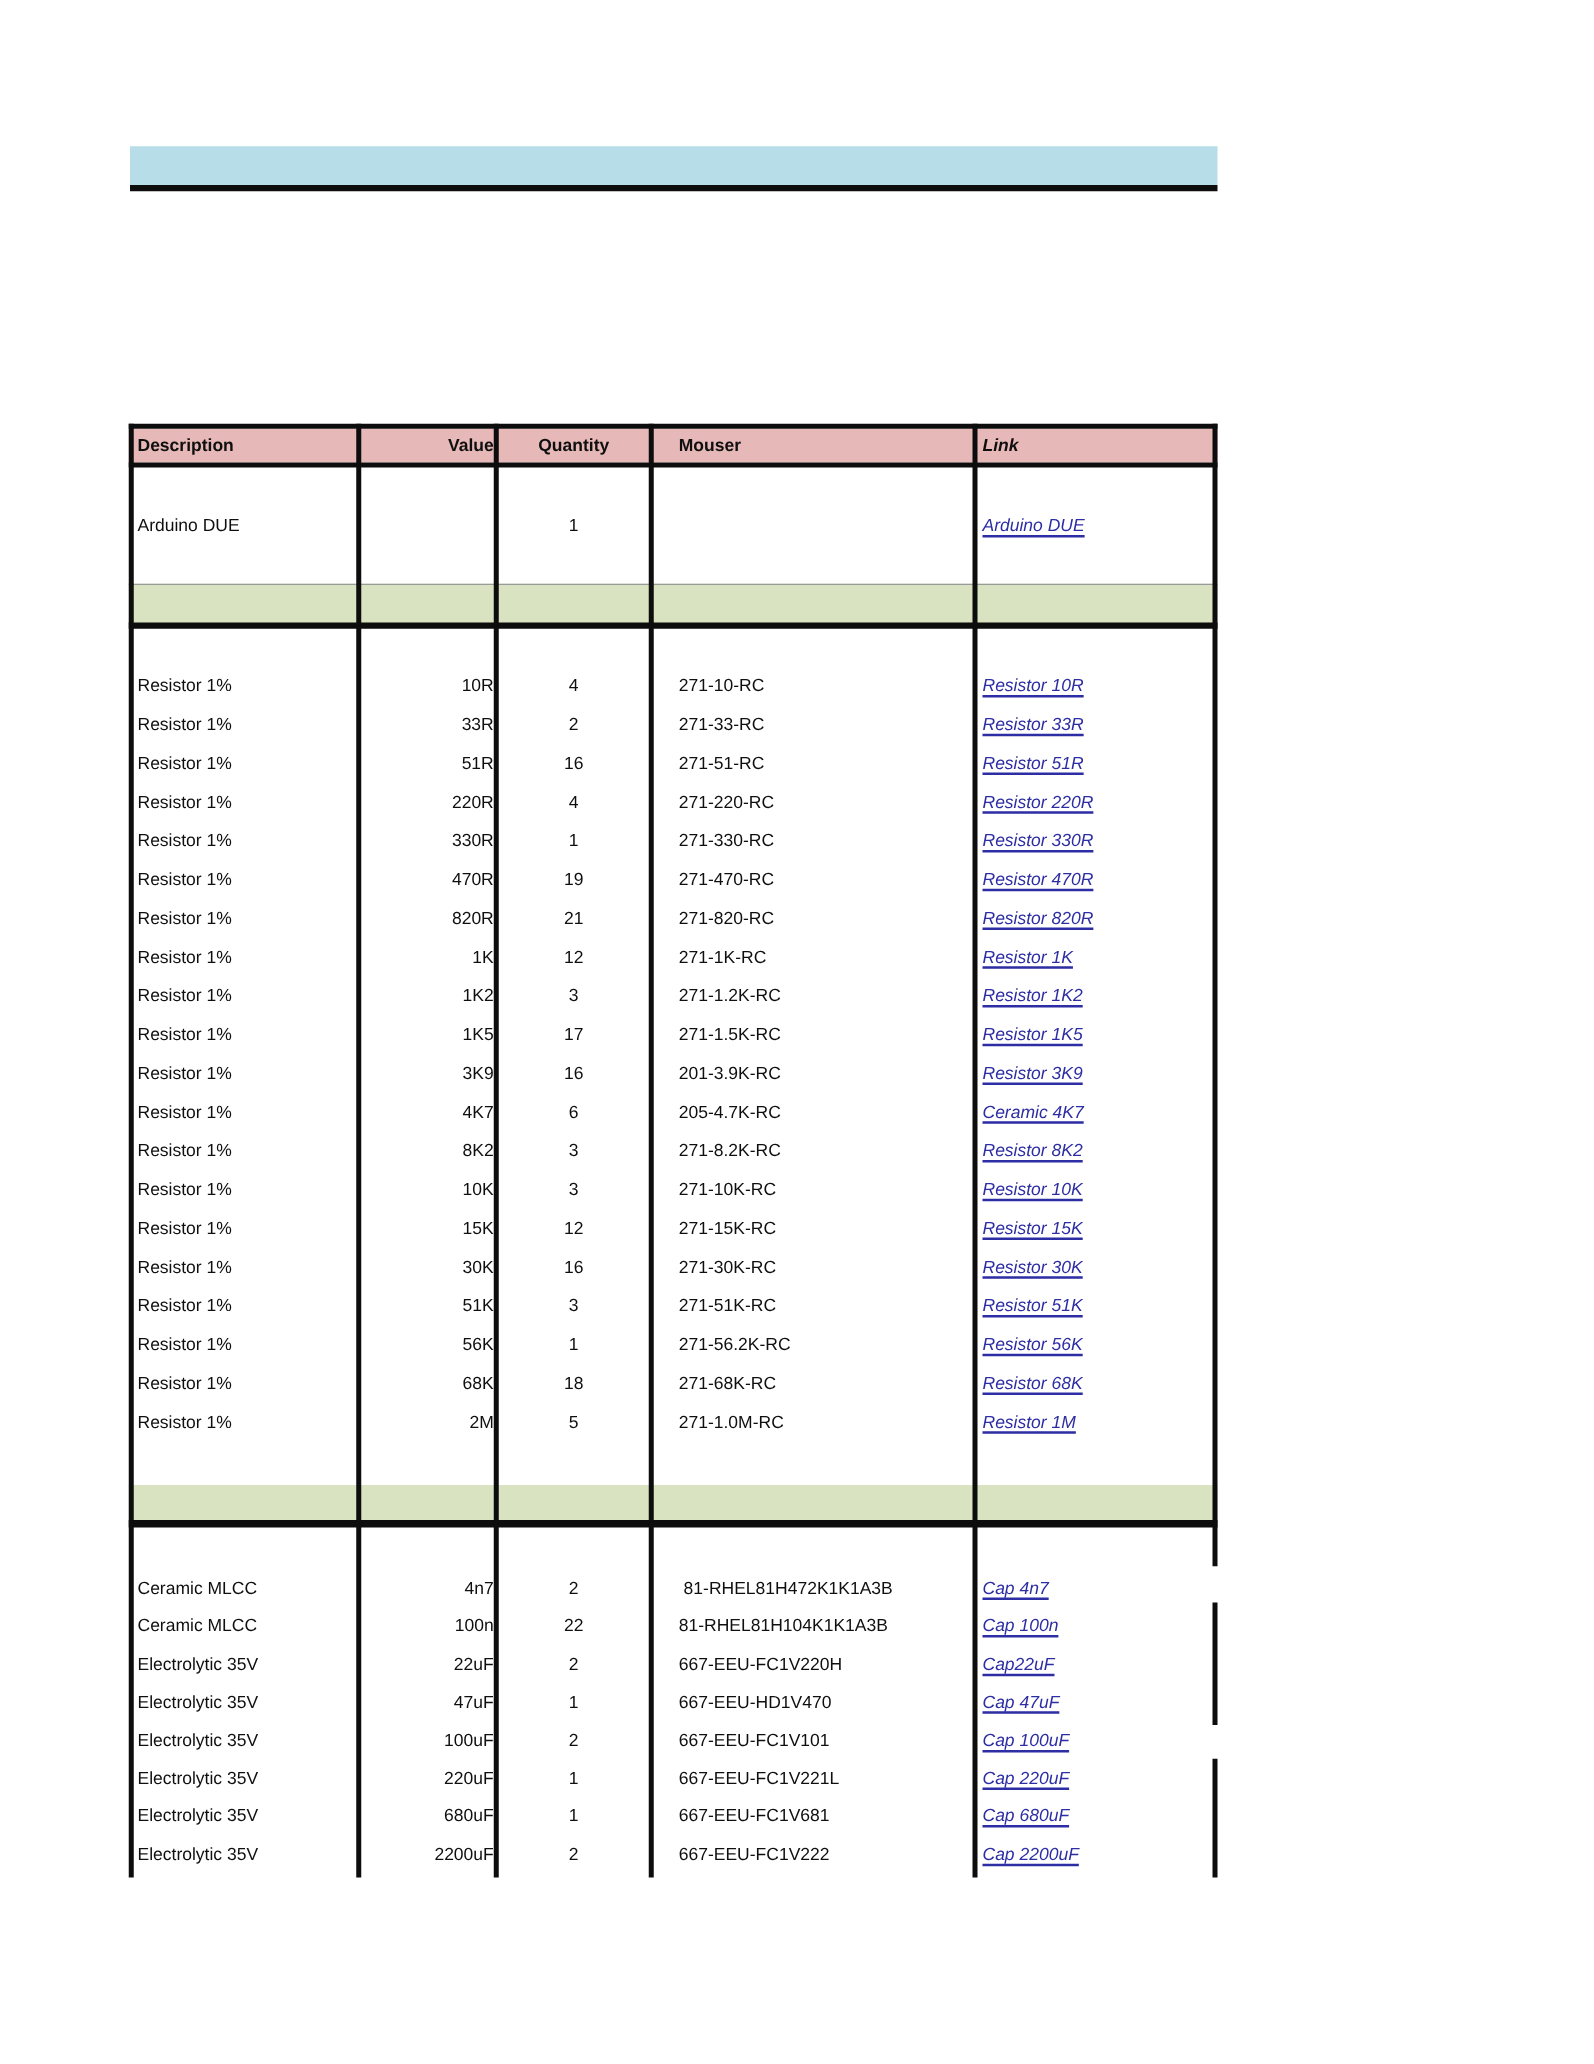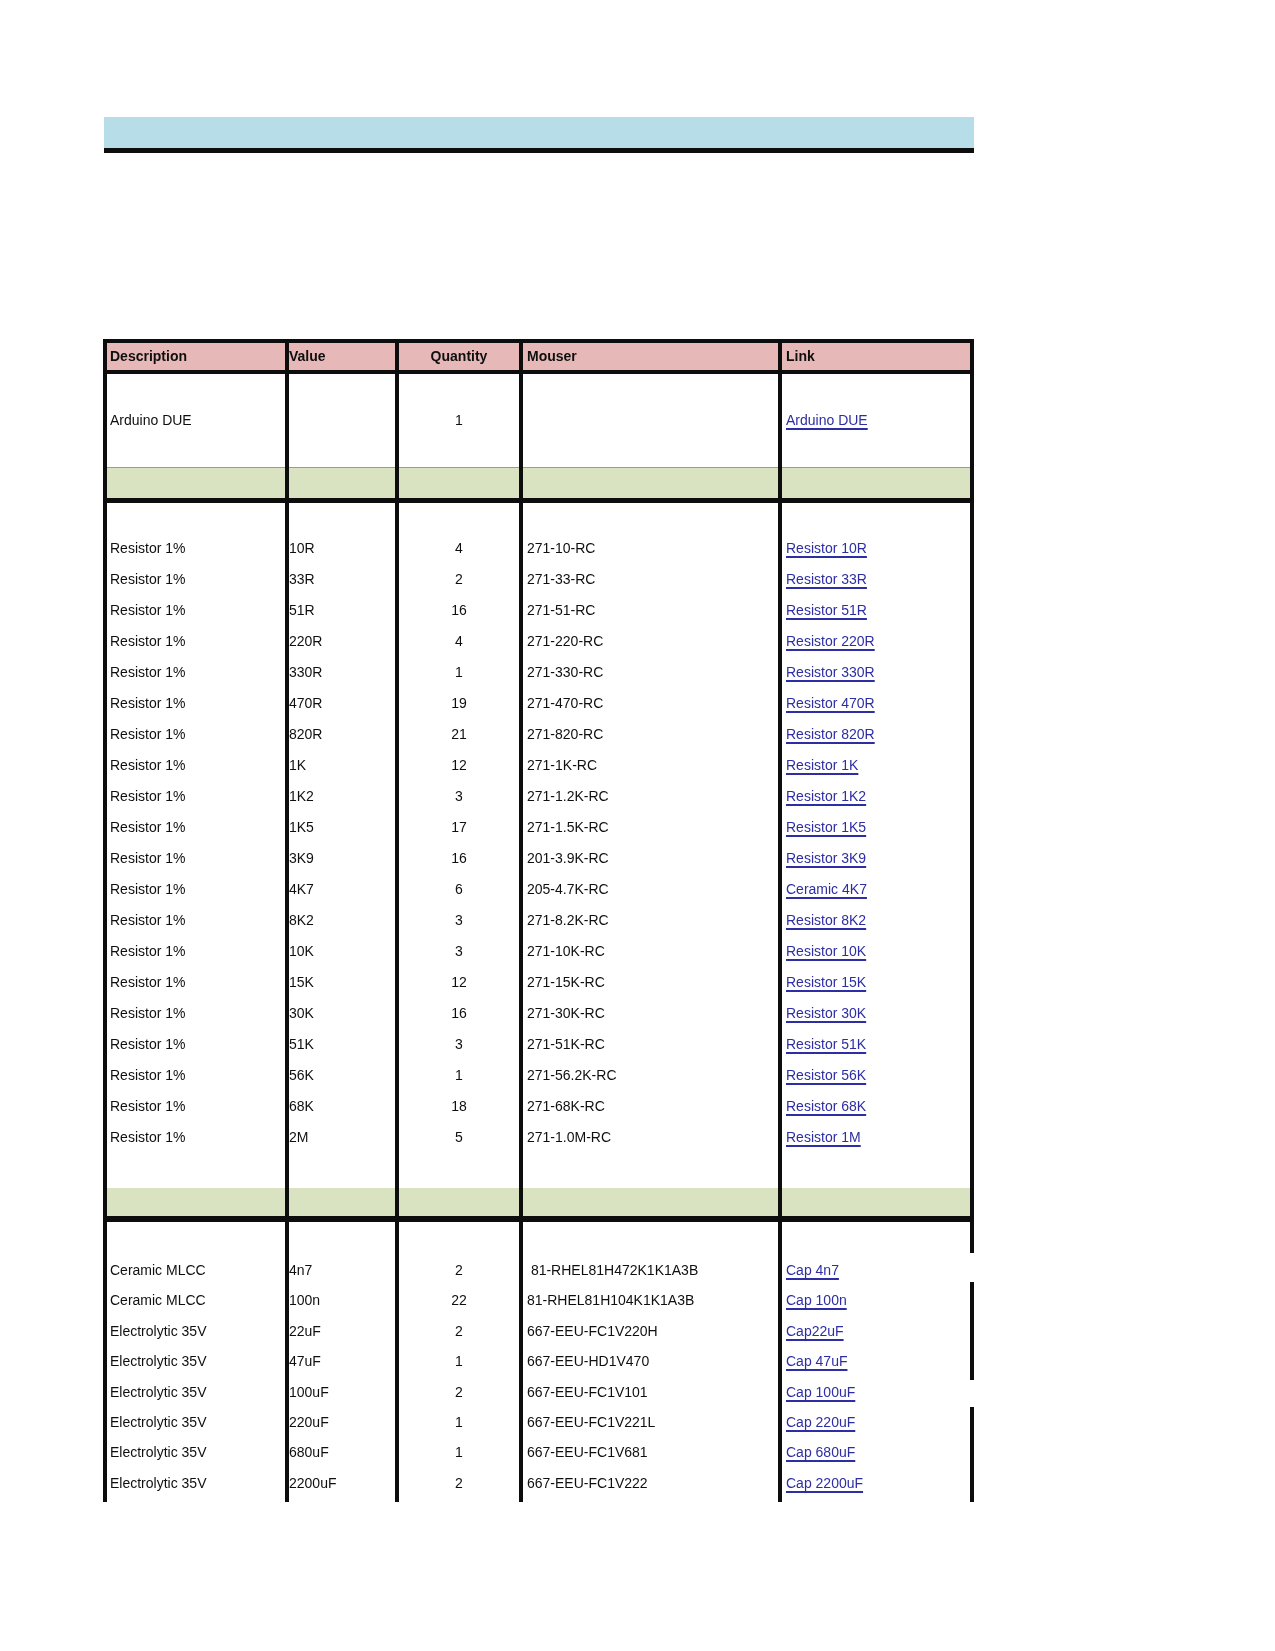--- a/index.html
+++ b/index.html
@@ -16,24 +16,24 @@
   #sheet{left:103px;top:339px;width:871px;height:1163px;font-size:14px;}
   .hline{position:absolute;left:0;width:871px;background:#0d0d0d;}
   .vline{position:absolute;width:4px;background:#0d0d0d;}
   .greenrow{position:absolute;left:0;width:871px;background:var(--sep-bg,#d9e3c1);}
   #green1{border-top:1px solid #9a9a9a;}
   .headerrow{position:absolute;left:0;top:4px;width:871px;height:27px;line-height:27px;
     background:var(--header-bg,#e6b8b7);font-weight:bold;}
   .row{position:absolute;left:0;width:871px;}
   .cell{position:absolute;top:0;bottom:0;white-space:pre;}
   .c0{left:4px;width:178px;text-align:left;padding-left:3px;}
-  .c1{left:186px;width:106px;text-align:left;}
+  .c1{left:186px;width:106px;text-align:right;}
   .c2{left:296px;width:120px;text-align:center;}
-  .c3{left:420px;width:255px;padding-left:4px;text-align:left;}
-  .c4{left:679px;width:189px;padding-left:4px;text-align:left;}
+  .c3{left:420px;width:255px;padding-left:20px;text-align:left;}
+  .c4{left:679px;width:189px;padding-left:4px;text-align:left;font-style:italic;}
   .link{
     color:var(--link-color,#2d2da4);
     text-decoration:underline;
     text-decoration-thickness:2px;
     text-underline-offset:3px;
     cursor:pointer;
   }
 </style>
 </head>
 <body>

